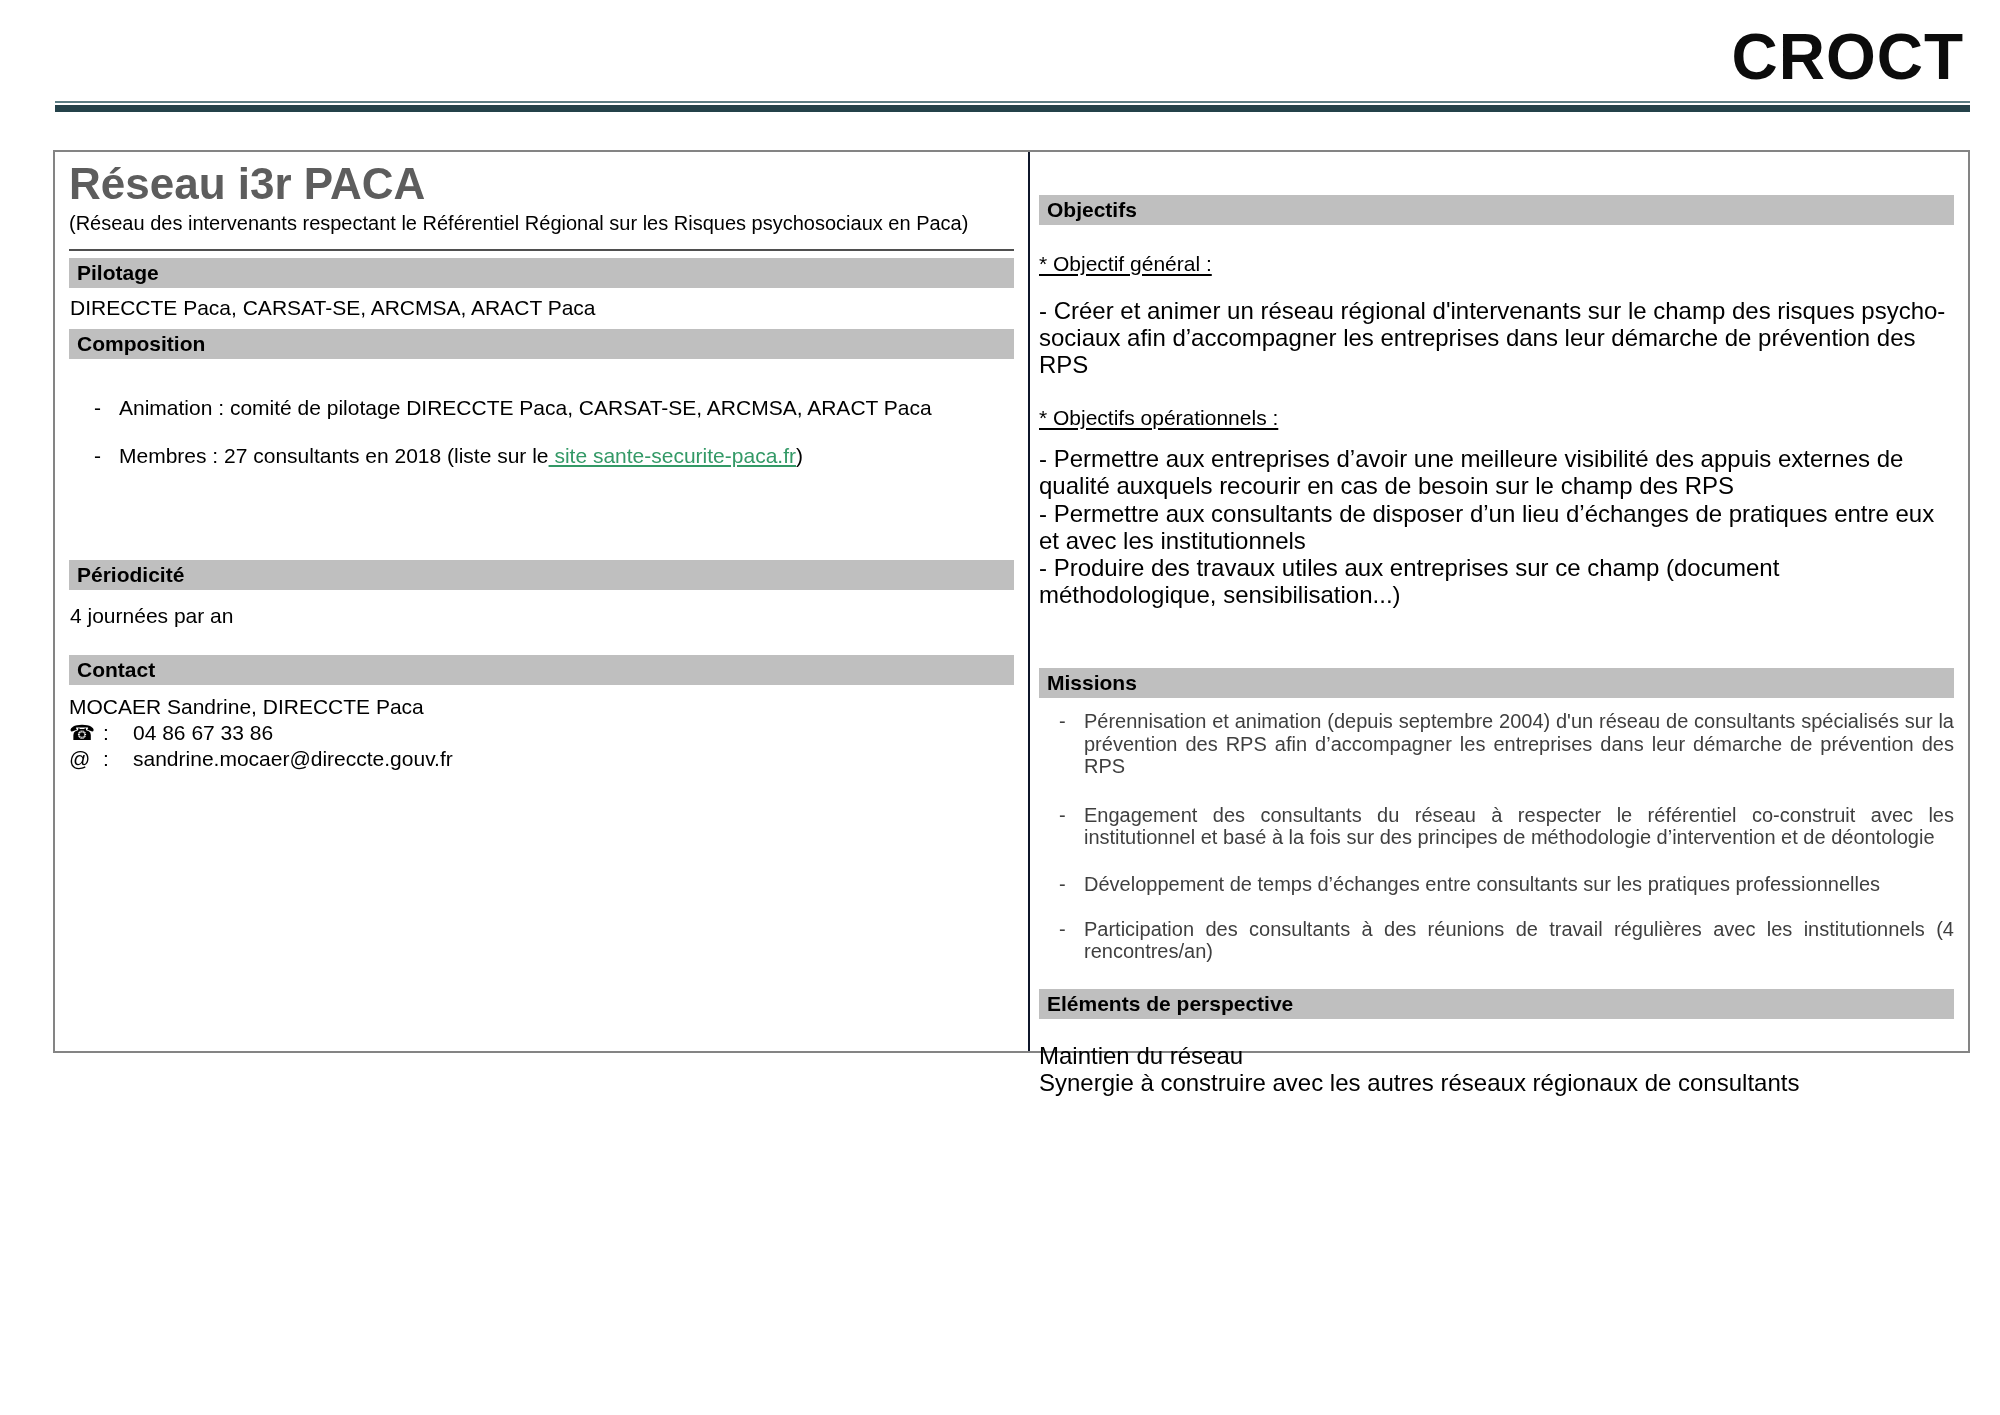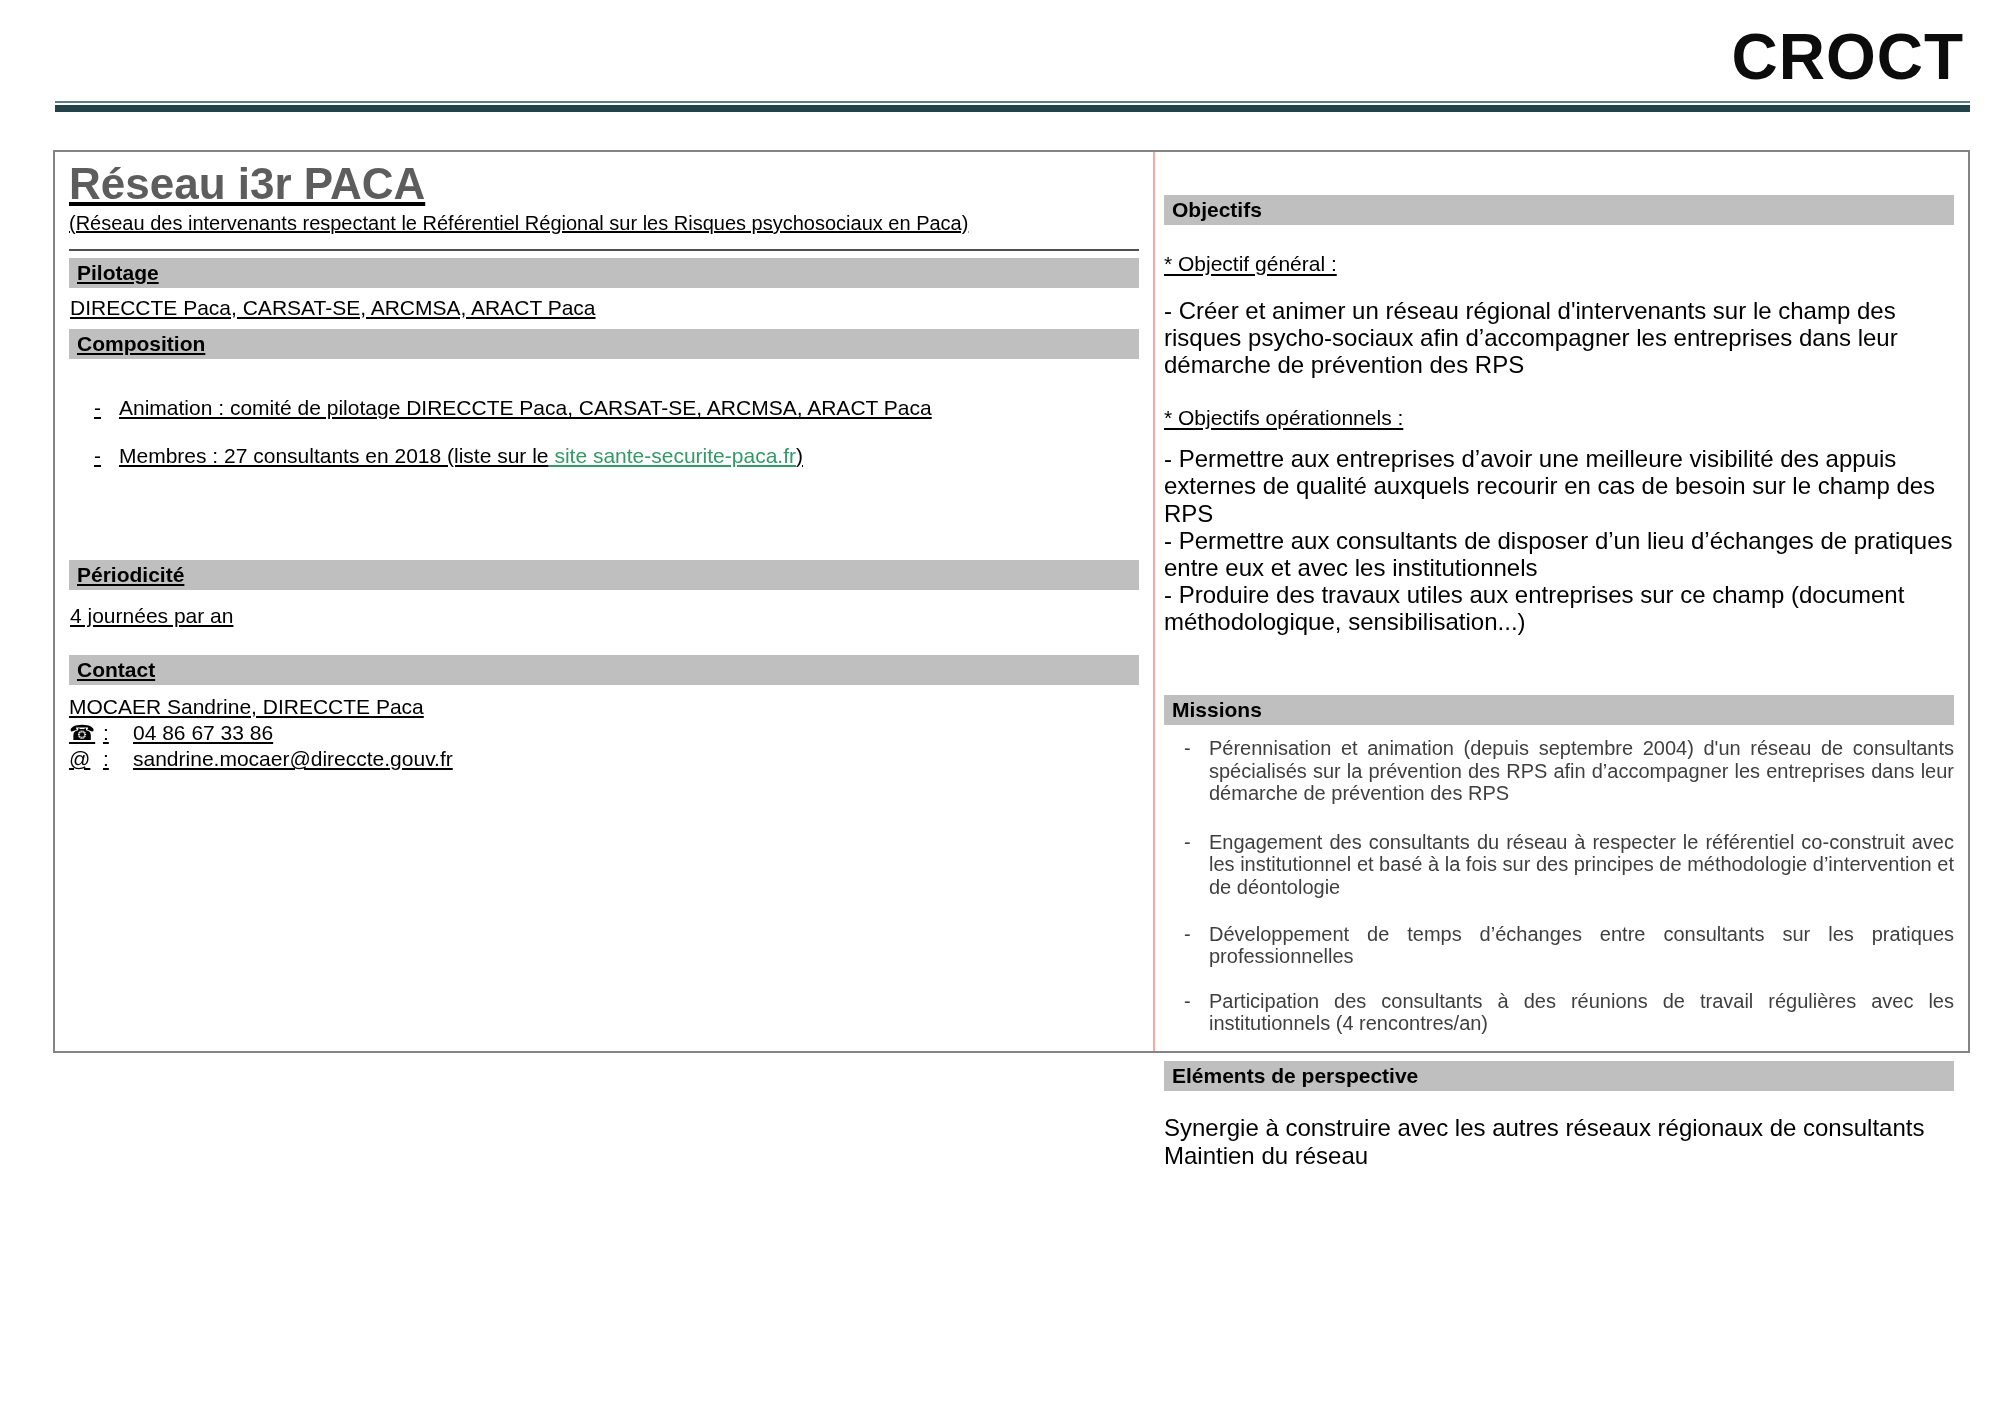--- a/index.html
+++ b/index.html
@@ -15,22 +15,22 @@
   .header-rule{position:absolute;left:55px;top:101px;width:1915px;}
   .header-rule .thin{height:2px;background:#5c7d84;}
   .header-rule .gap{height:2px;background:#ffffff;}
   .header-rule .thick{height:7px;background:#24424a;}
   
   .main-box{
     position:absolute;left:53px;top:150px;width:1917px;height:903px;
     border:2px solid #848484;box-sizing:border-box;display:flex;background:#fff;
   }
   .col-left{
-    width:1100px;flex:none;box-sizing:border-box;
-    padding:10px 14px 0 14px;border-right:2px solid #fca5a5;text-decoration:underline;
+    width:975px;flex:none;box-sizing:border-box;
+    padding:10px 14px 0 14px;border-right:2px solid #0f172a;
   }
   .col-right{flex:1;box-sizing:border-box;padding:43px 14px 0 9px;}
   
   .bar{
     background:#bfbfbf;height:30px;box-sizing:border-box;
     font-size:21px;font-weight:bold;line-height:23px;padding:3px 8px;color:#000;
   }
   .title{font-size:44px;font-weight:bold;color:#5d5d5d;margin:0 0 4px 0;line-height:1.02;}
   .subtitle{font-size:20px;line-height:1.24;color:#000;}
   .title-rule{height:2px;background:#4f4f4f;margin-top:13px;}
@@ -128,19 +128,19 @@
         <span class="marker">-</span>
         <span class="mtext">Développement de temps d’échanges entre consultants sur les pratiques professionnelles</span>
       </div>
       <div class="m-bullet" style="margin-top:22px;">
         <span class="marker">-</span>
         <span class="mtext">Participation des consultants à des réunions de travail régulières avec les institutionnels (4 rencontres/an)</span>
       </div>
 
       <div class="bar" style="margin-top:26px;">Eléments de perspective</div>
       <div class="r-par" style="margin-top:23px;line-height:1.15;">
+        <div>Maintien du réseau</div>
         <div>Synergie à construire avec les autres réseaux régionaux de consultants</div>
-        <div>Maintien du réseau</div>
       </div>
     </div>
 
   </div>
 </div>
 
 </body></html>

